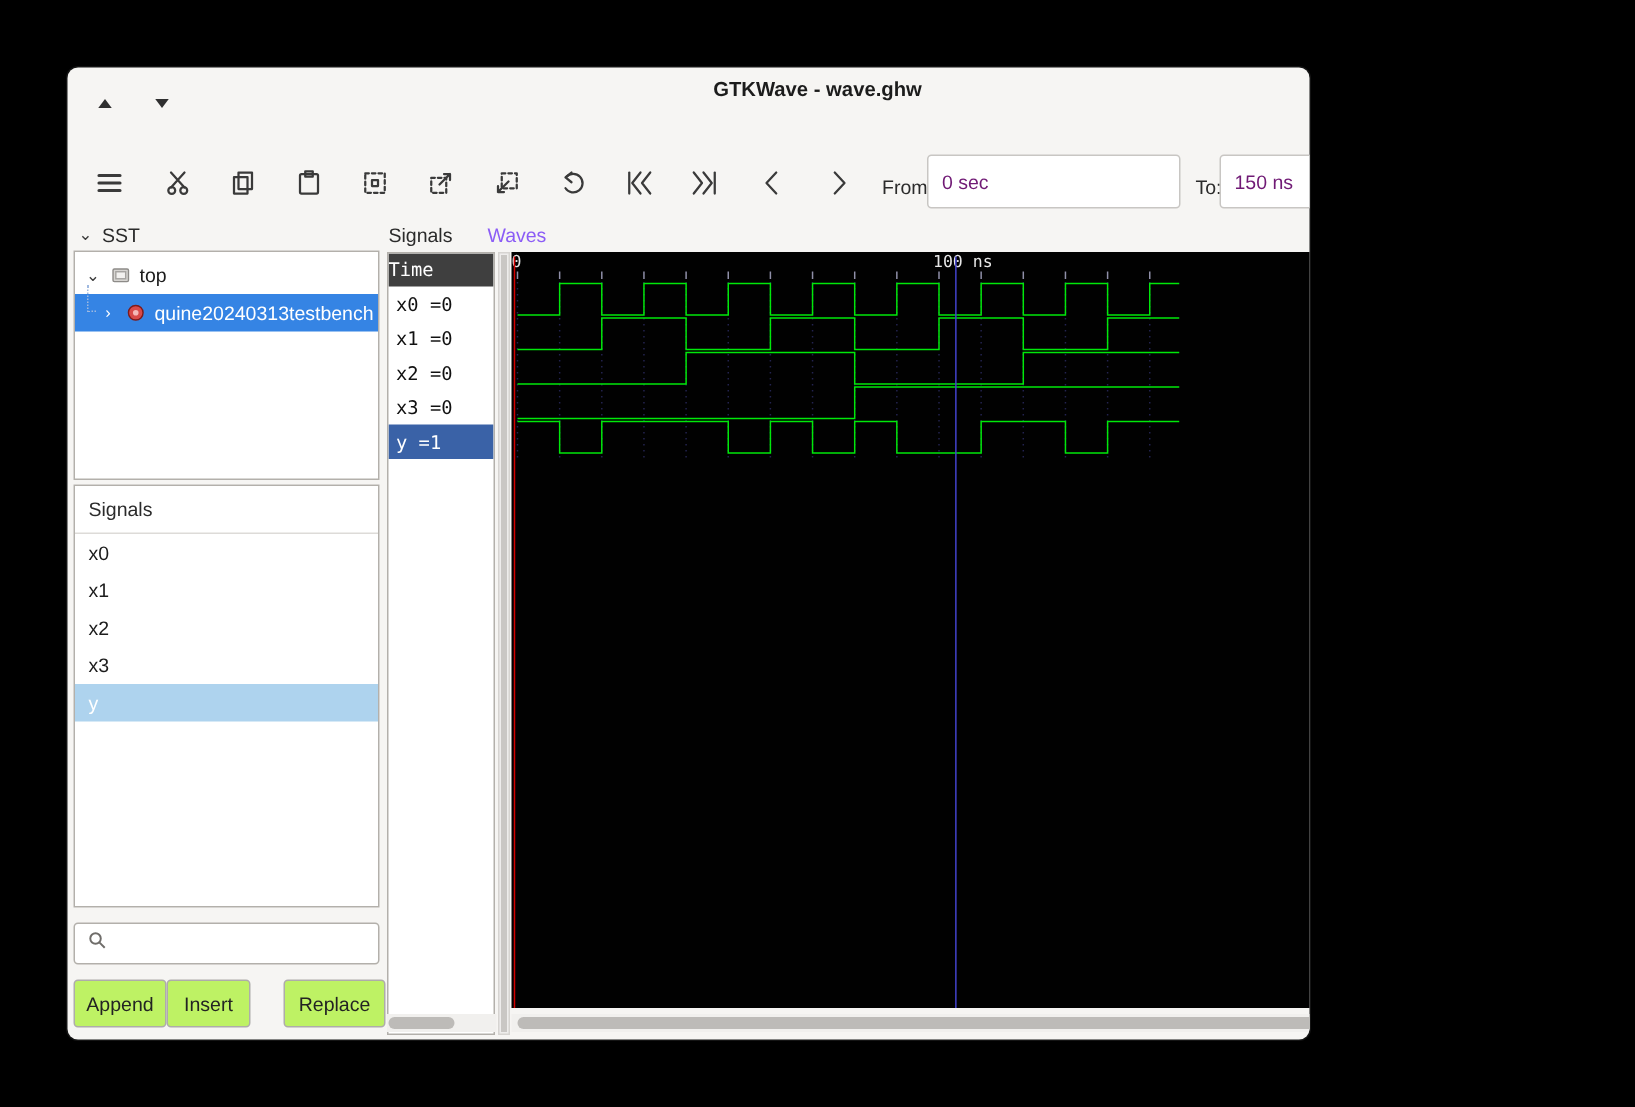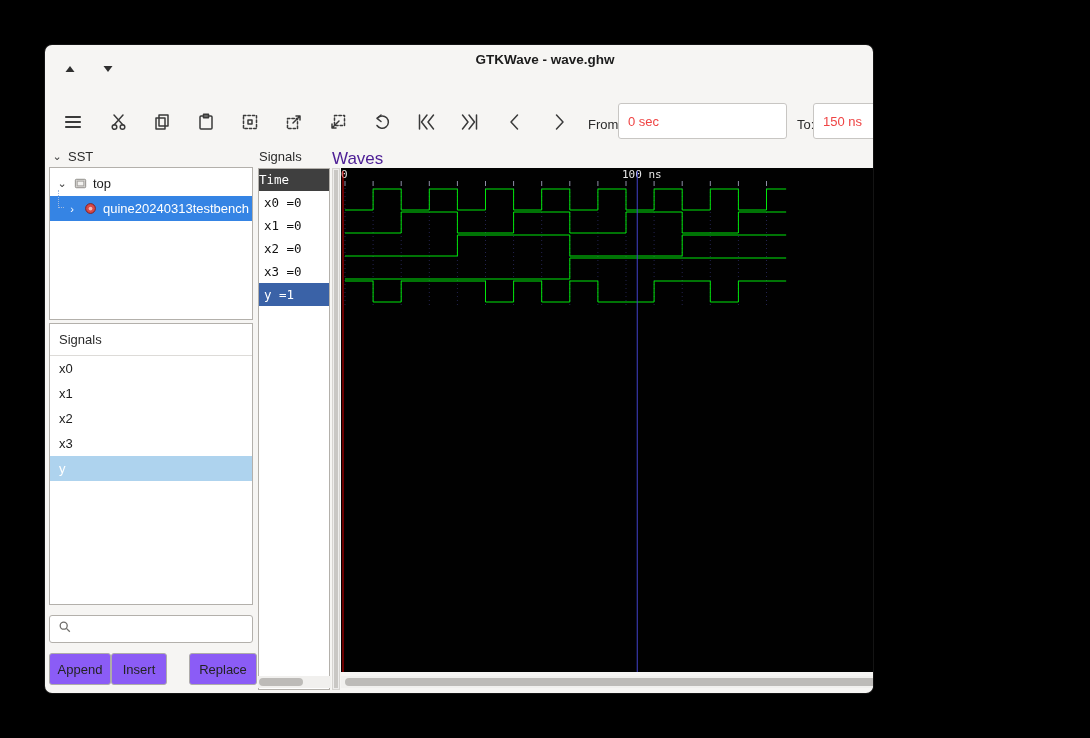--- a/index.html
+++ b/index.html
@@ -16,52 +16,52 @@
   .tb-sub { font-size:11px; color:#8d8a85; margin-top:3px; }
   .tb-left { position:absolute; left:14px; top:13px; display:flex; gap:16px; }
   .tb-right { position:absolute; right:12px; top:12px; display:flex; gap:10px; }
   .tbtn { width:22px; height:22px; display:flex; align-items:center; justify-content:center; cursor:default; }
   
   .toolbar { position:absolute; left:0; top:52px; width:1000px; height:50px; }
   .tool { position:absolute; top:13px; width:24px; height:24px; display:flex; align-items:center; justify-content:center; }
   .tool svg { stroke:#3a3a3a; fill:none; stroke-width:1.5; stroke-linecap:round; stroke-linejoin:round; }
   .tool-label { position:absolute; top:20px; font-size:13px; color:#2b2b2b; }
   .tool-input { position:absolute; top:6px; height:36px; border:1px solid #c8c6c3; border-radius:3px;
-                background:#fff; font-size:13px; color:#ef4444; padding:0 9px; outline:none;
+                background:#fff; font-size:13px; color:#701a75; padding:0 9px; outline:none;
                 font-family:"Liberation Sans", sans-serif; }
   
   .sst-head { position:absolute; left:6px; top:104px; font-size:13px; color:#2b2b2b; display:flex; gap:5px; align-items:center; }
   .panelbox { position:absolute; background:#fff; border:1px solid #b3b0ab; }
   .tree-box { left:4px; top:122px; width:204px; height:153px; }
   .tree-row { position:relative; height:25px; display:flex; align-items:center; font-size:13px; color:#1c1c1c; padding-left:6px; gap:5px; }
   .tree-row.sel { background:#3584e4; color:#fff; padding-left:16px; }
   .expander { font-size:11px; color:#3c3c3c; width:12px; text-align:center; }
   .tree-row.sel .expander { color:#fff; }
   .tree-label { white-space:nowrap; overflow:hidden; }
   .connector { position:absolute; left:8px; top:-6px; width:6px; height:18px;
                border-left:1px dotted #9fb9e0; border-bottom:1px dotted #9fb9e0; }
   .sig-box { left:4px; top:278px; width:204px; height:282px; }
   .sig-header { height:32px; line-height:32px; padding-left:9px; font-size:13px; color:#2b2b2b; border-bottom:1px solid #dddbd8; }
   .sig-row { height:25px; line-height:25px; padding-left:9px; font-size:13px; color:#1c1c1c; }
   .sig-row.sel { background:#aed3ee; color:#fff; }
   .search-box { left:4px; top:570px; width:204px; height:28px; border-radius:3px; display:flex; align-items:center; padding-left:8px; }
-  .btn { position:absolute; top:608px; height:32px; background:#8b5cf6; border:1px solid #aeacaa; border-radius:3px;
+  .btn { position:absolute; top:608px; height:32px; background:#bef264; border:1px solid #aeacaa; border-radius:3px;
          font-size:13px; color:#232323; font-family:"Liberation Sans", sans-serif; }
   
   .mid-label { position:absolute; left:214px; top:104px; font-size:13px; color:#2b2b2b; }
   .mid-panel { position:absolute; left:213px; top:123px; width:72px; height:522px; background:#fff; border:1px solid #b3b0ab; overflow:hidden; }
   .time-header { height:22px; line-height:22px; background:#3f3f3f; color:#fff; padding-left:0;
                  font-family:"DejaVu Sans Mono", monospace; font-size:12.5px; }
   .mid-row { height:23px; line-height:23px; padding-left:5px; color:#111;
              font-family:"DejaVu Sans Mono", monospace; font-size:12.5px; white-space:pre; }
   .mid-row.sel { background:#3a62a7; color:#fff; }
   .mid-scroll { position:absolute; left:287px; top:123px; width:8px; height:522px; background:#eeedec; border:1px solid #d6d4d1; }
   .mid-scroll .thumb { position:absolute; left:1px; top:1px; width:4px; height:518px; background:#c9c7c4; }
   
-  .waves-label { position:absolute; left:287px; top:104px; font-size:17px; color:#4c1d95; }
+  .waves-label { position:absolute; left:280px; top:104px; font-size:13px; color:#8b5cf6; }
   .wave-panel { position:absolute; left:296px; top:123px; width:685px; height:504px; background:#010101; }
   .v-scroll { position:absolute; left:983px; top:123px; width:13px; height:504px; background:#f1f0ee; border-left:1px solid #dcdad7; }
   .v-scroll .thumb { position:absolute; left:2px; top:4px; width:9px; height:36px; background:#b6b4b1; border-radius:4px; }
   .h-scroll { position:absolute; top:631px; height:12px; background:#f1f0ee; }
   .h-scroll .thumb { position:absolute; top:2px; height:8px; background:#bdbbb8; border-radius:4px; }
   .icon16 svg { display:block; }
 </style>
 </head>
 <body>
 

